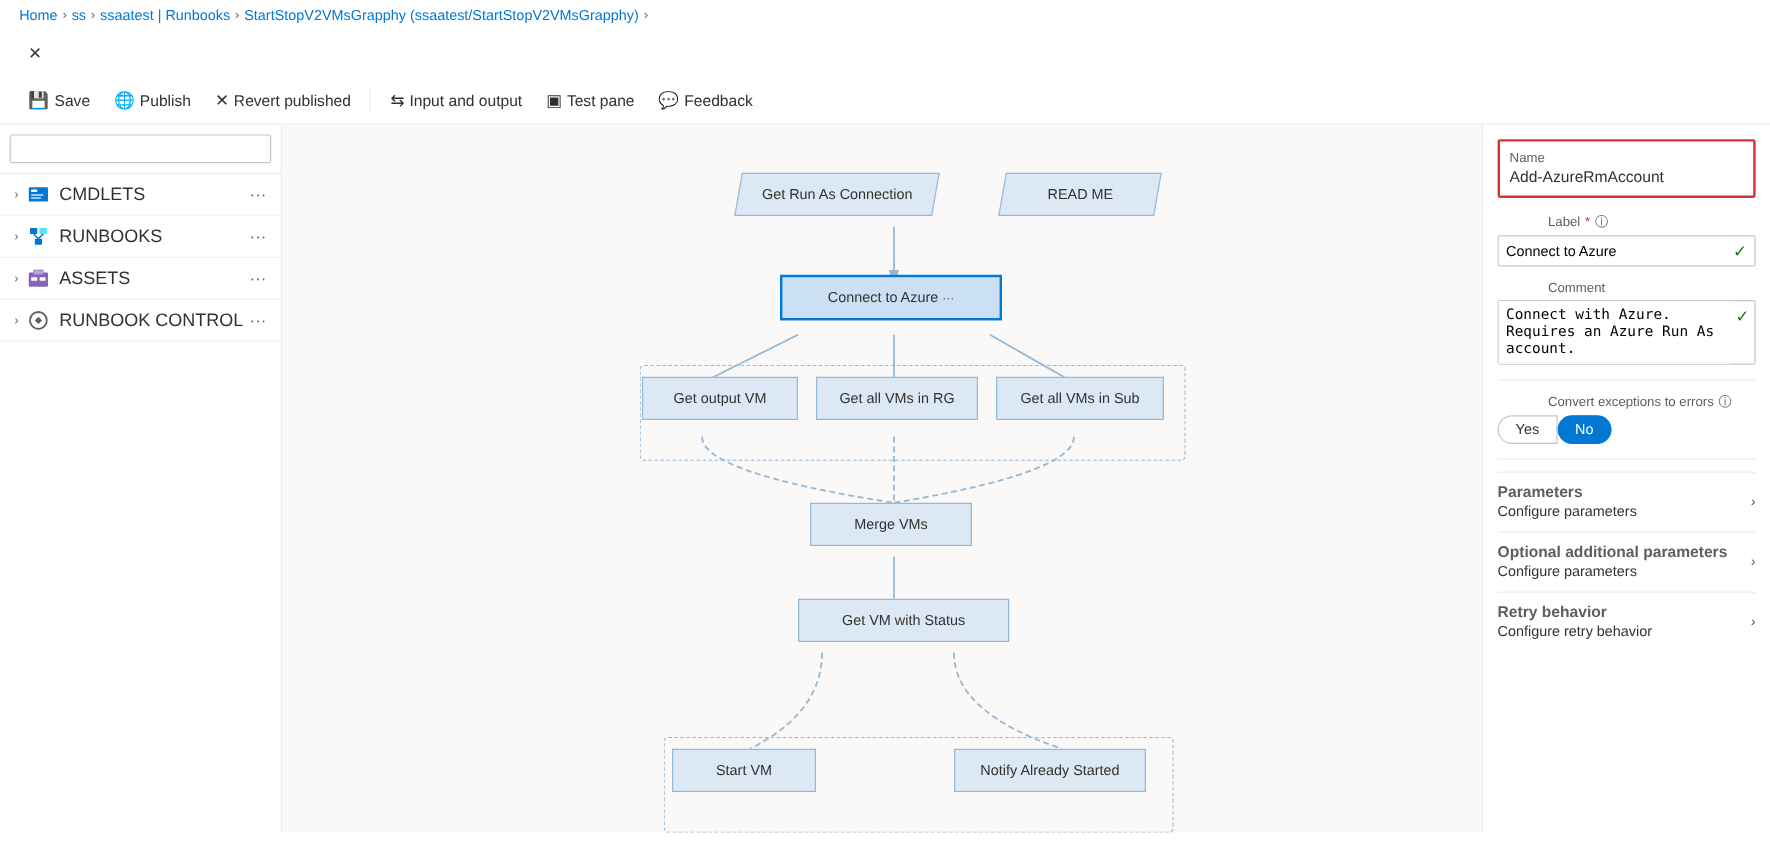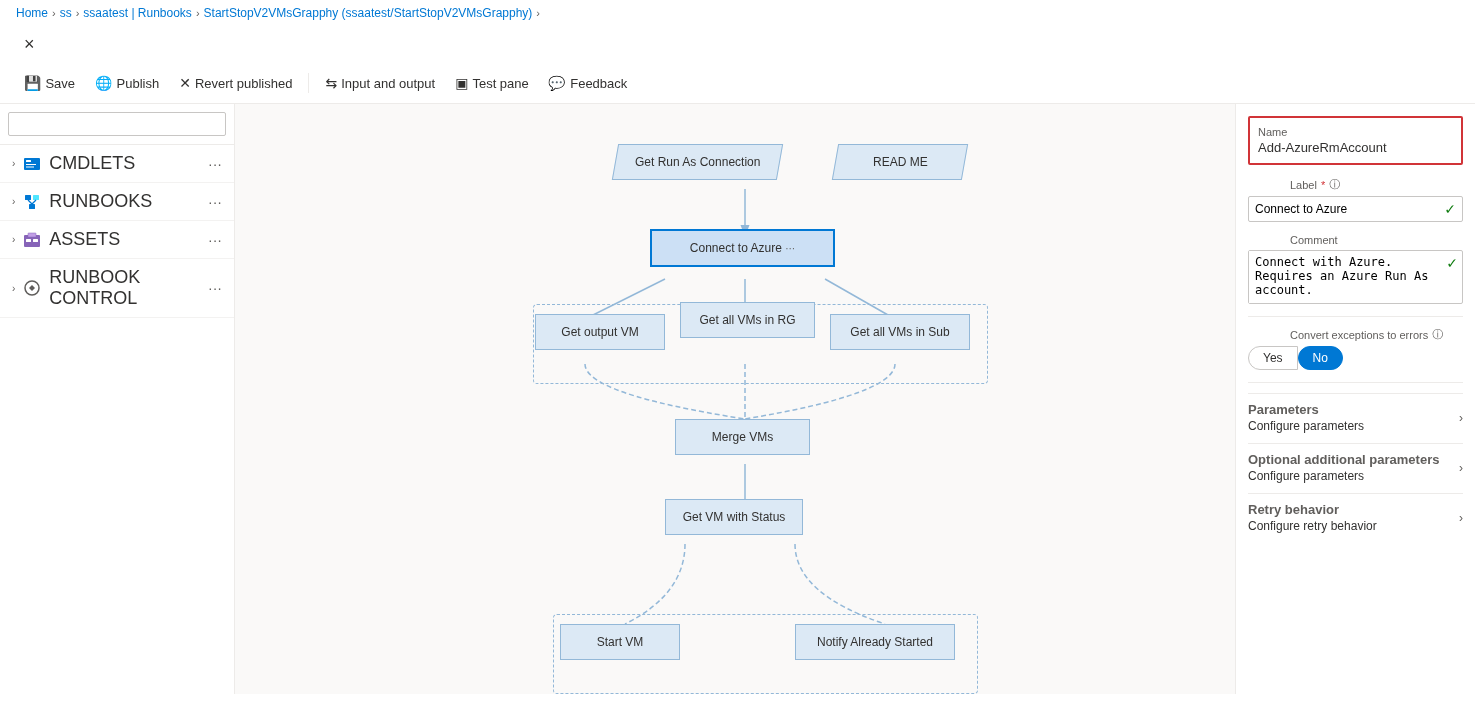--- a/index.html
+++ b/index.html
@@ -30,21 +30,21 @@
     
     
     .sidebar { width: 235px; border-right: 1px solid #edebe9; display: flex; flex-direction: column; overflow: hidden; flex-shrink: 0; }
     .sidebar-search { padding: 8px; border-bottom: 1px solid #edebe9; }
     .sidebar-search input { width: 100%; padding: 4px 8px; border: 1px solid #c8c6c4; font-size: 12px; border-radius: 2px; }
     .sidebar-scroll { overflow-y: auto; flex: 1; }
     .sidebar-item { display: flex; align-items: center; justify-content: space-between; padding: 8px 12px; cursor: pointer; border-bottom: 1px solid #f3f2f1; }
     .sidebar-item-left { display: flex; align-items: center; gap: 8px; }
     .sidebar-chevron { font-size: 10px; color: #605e5c; }
     .sidebar-item-icon { width: 18px; height: 18px; display: inline-flex; align-items: center; justify-content: center; }
-    .sidebar-item-label { font-size: 18px; font-weight: 500; }
+    .sidebar-item-label { font-size: 15px; font-weight: 500; }
     .sidebar-item-more { color: #605e5c; font-size: 14px; }
     
     
     .canvas { flex: 1; background: #faf9f8; position: relative; overflow: hidden; }
     
     
     .flowchart-svg { position: absolute; top: 0; left: 0; width: 100%; height: 100%; pointer-events: none; }
     
     
     .right-panel { width: 240px; border-left: 1px solid #edebe9; padding: 12px; overflow-y: auto; flex-shrink: 0; }
@@ -242,39 +242,39 @@
       </div>
 
       <div style="position:absolute;left:298px;top:200px;width:455px;height:80px;border:1px dashed #93b8d8;border-radius:4px;"></div>
 
       <div style="position:absolute; left:300px; top:210px; width:130px;">
         <div style="background:#dce9f5;border:1px solid #93b8d8;padding:10px 12px;text-align:center;font-size:12px;">
           <span>Get output VM</span>
         </div>
       </div>
 
-      <div style="position:absolute; left:445px; top:198px; width:135px;">
+      <div style="position:absolute; left:445px; top:210px; width:135px;">
         <div style="background:#dce9f5;border:1px solid #93b8d8;padding:10px 12px;text-align:center;font-size:12px;">
           <span>Get all VMs in RG</span>
         </div>
       </div>
 
       <div style="position:absolute; left:595px; top:210px; width:140px;">
         <div style="background:#dce9f5;border:1px solid #93b8d8;padding:10px 12px;text-align:center;font-size:12px;">
           <span>Get all VMs in Sub</span>
         </div>
       </div>
 
       <div style="position:absolute; left:440px; top:315px; width:135px;border-radius:11px;">
         <div style="background:#dce9f5;border:1px solid #93b8d8;padding:10px 16px;text-align:center;font-size:12px;">
           <span>Merge VMs</span>
         </div>
       </div>
 
-      <div style="position:absolute; left:430px; top:395px; width:138px;">
+      <div style="position:absolute; left:430px; top:395px; width:176px;">
         <div style="background:#dce9f5;border:1px solid #93b8d8;padding:10px 16px;text-align:center;font-size:12px;">
           <span>Get VM with Status</span>
         </div>
       </div>
 
       <div style="position:absolute;left:318px;top:510px;width:425px;height:80px;border:1px dashed #93b8d8;border-radius:4px;"></div>
 
       <div style="position:absolute; left:560px; top:520px; width:160px;">
         <div style="background:#dce9f5;border:1px solid #93b8d8;padding:10px 16px;text-align:center;font-size:12px;">
           <span>Notify Already Started</span>

